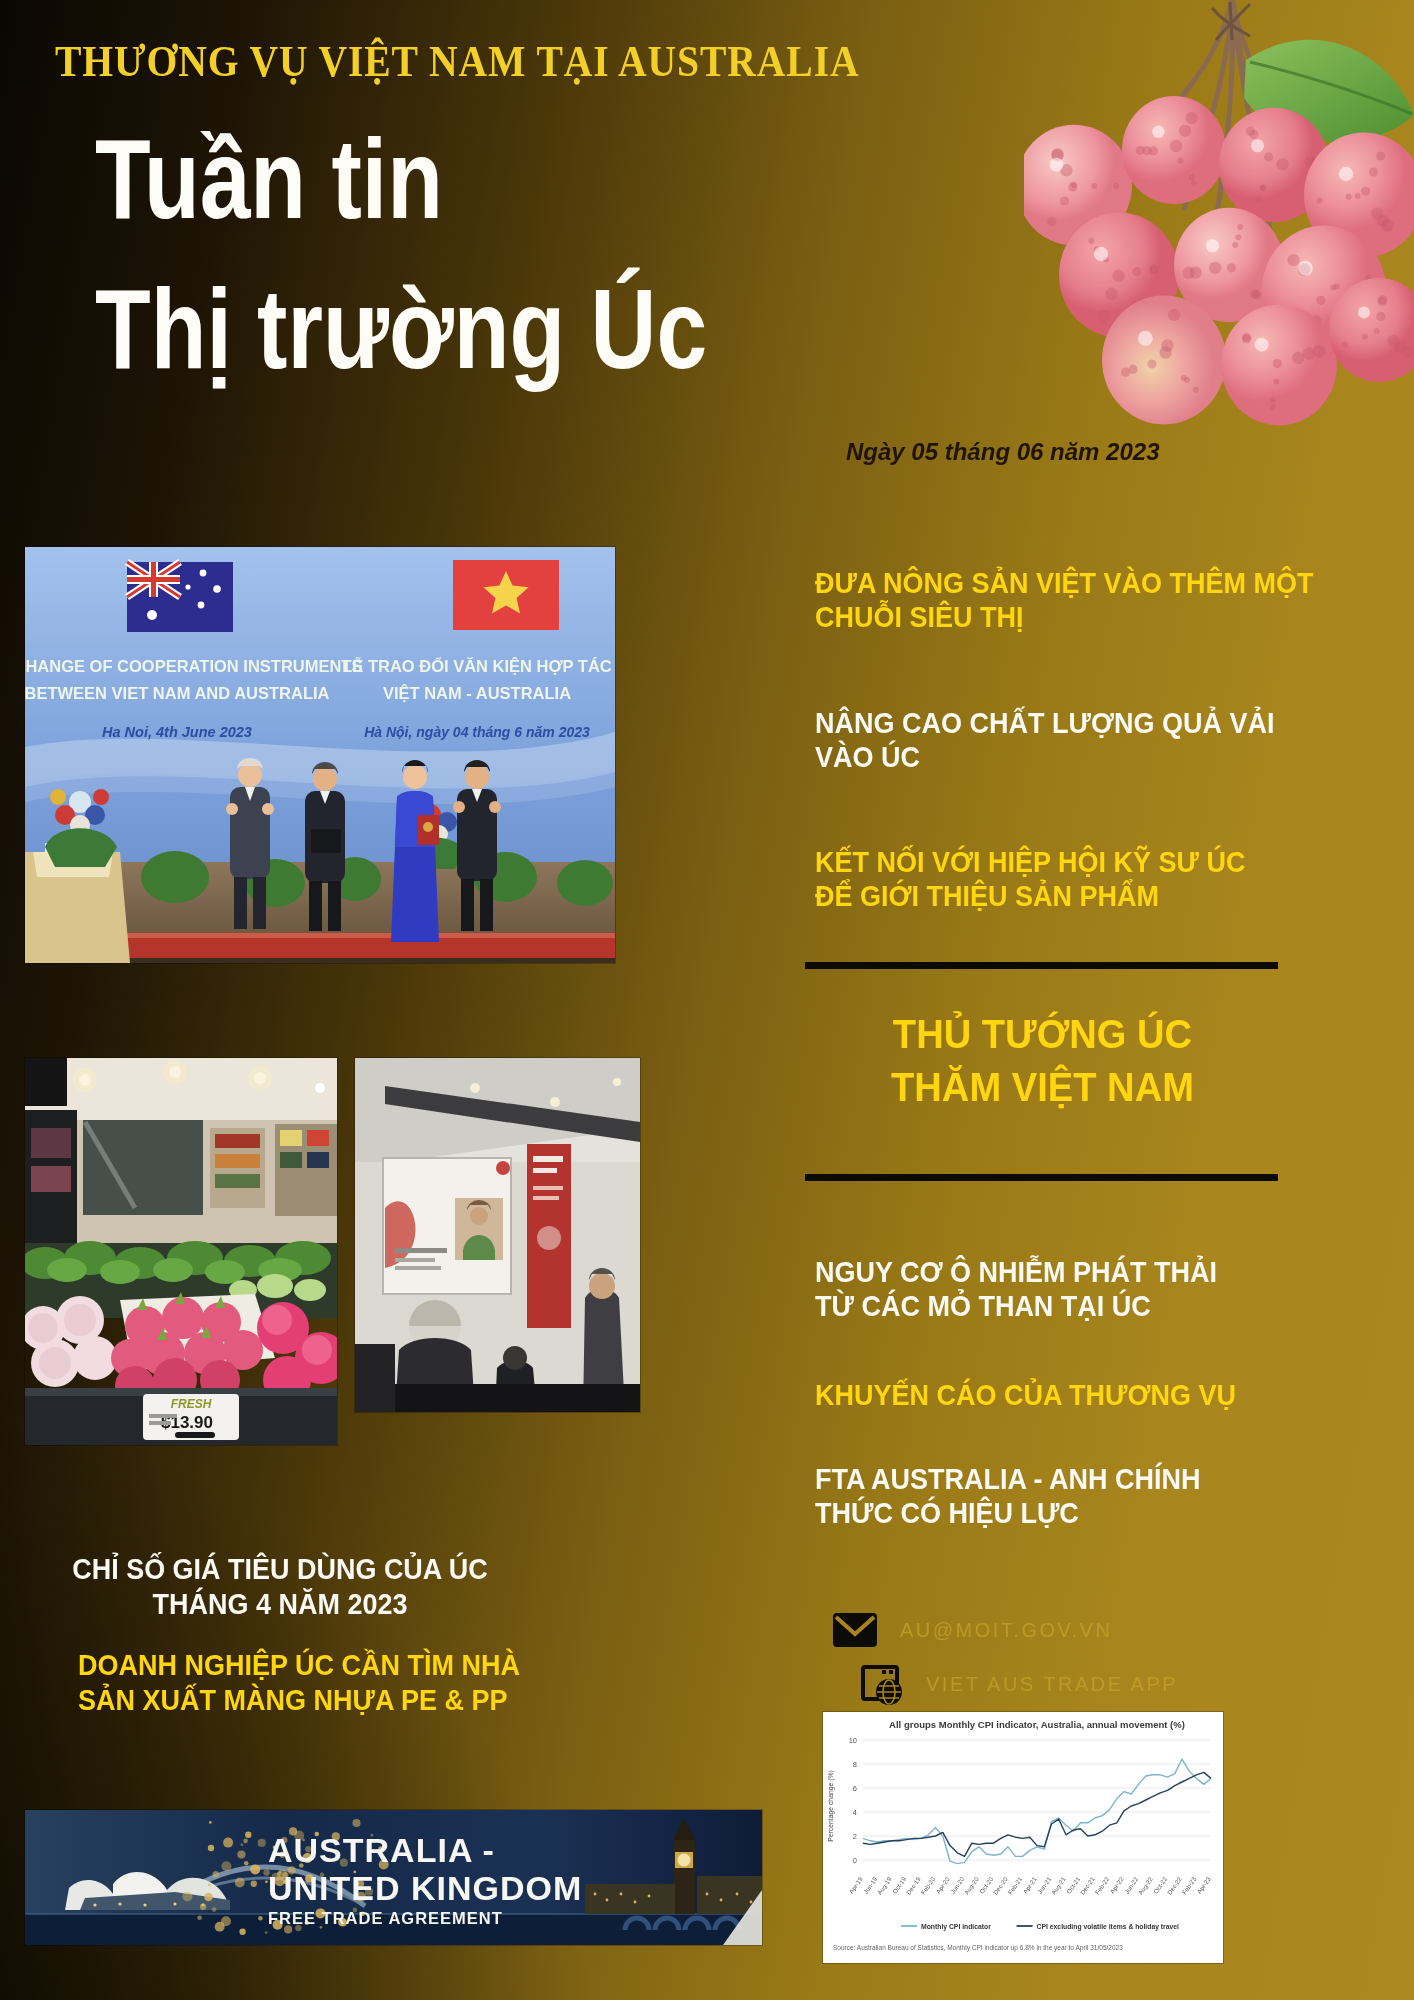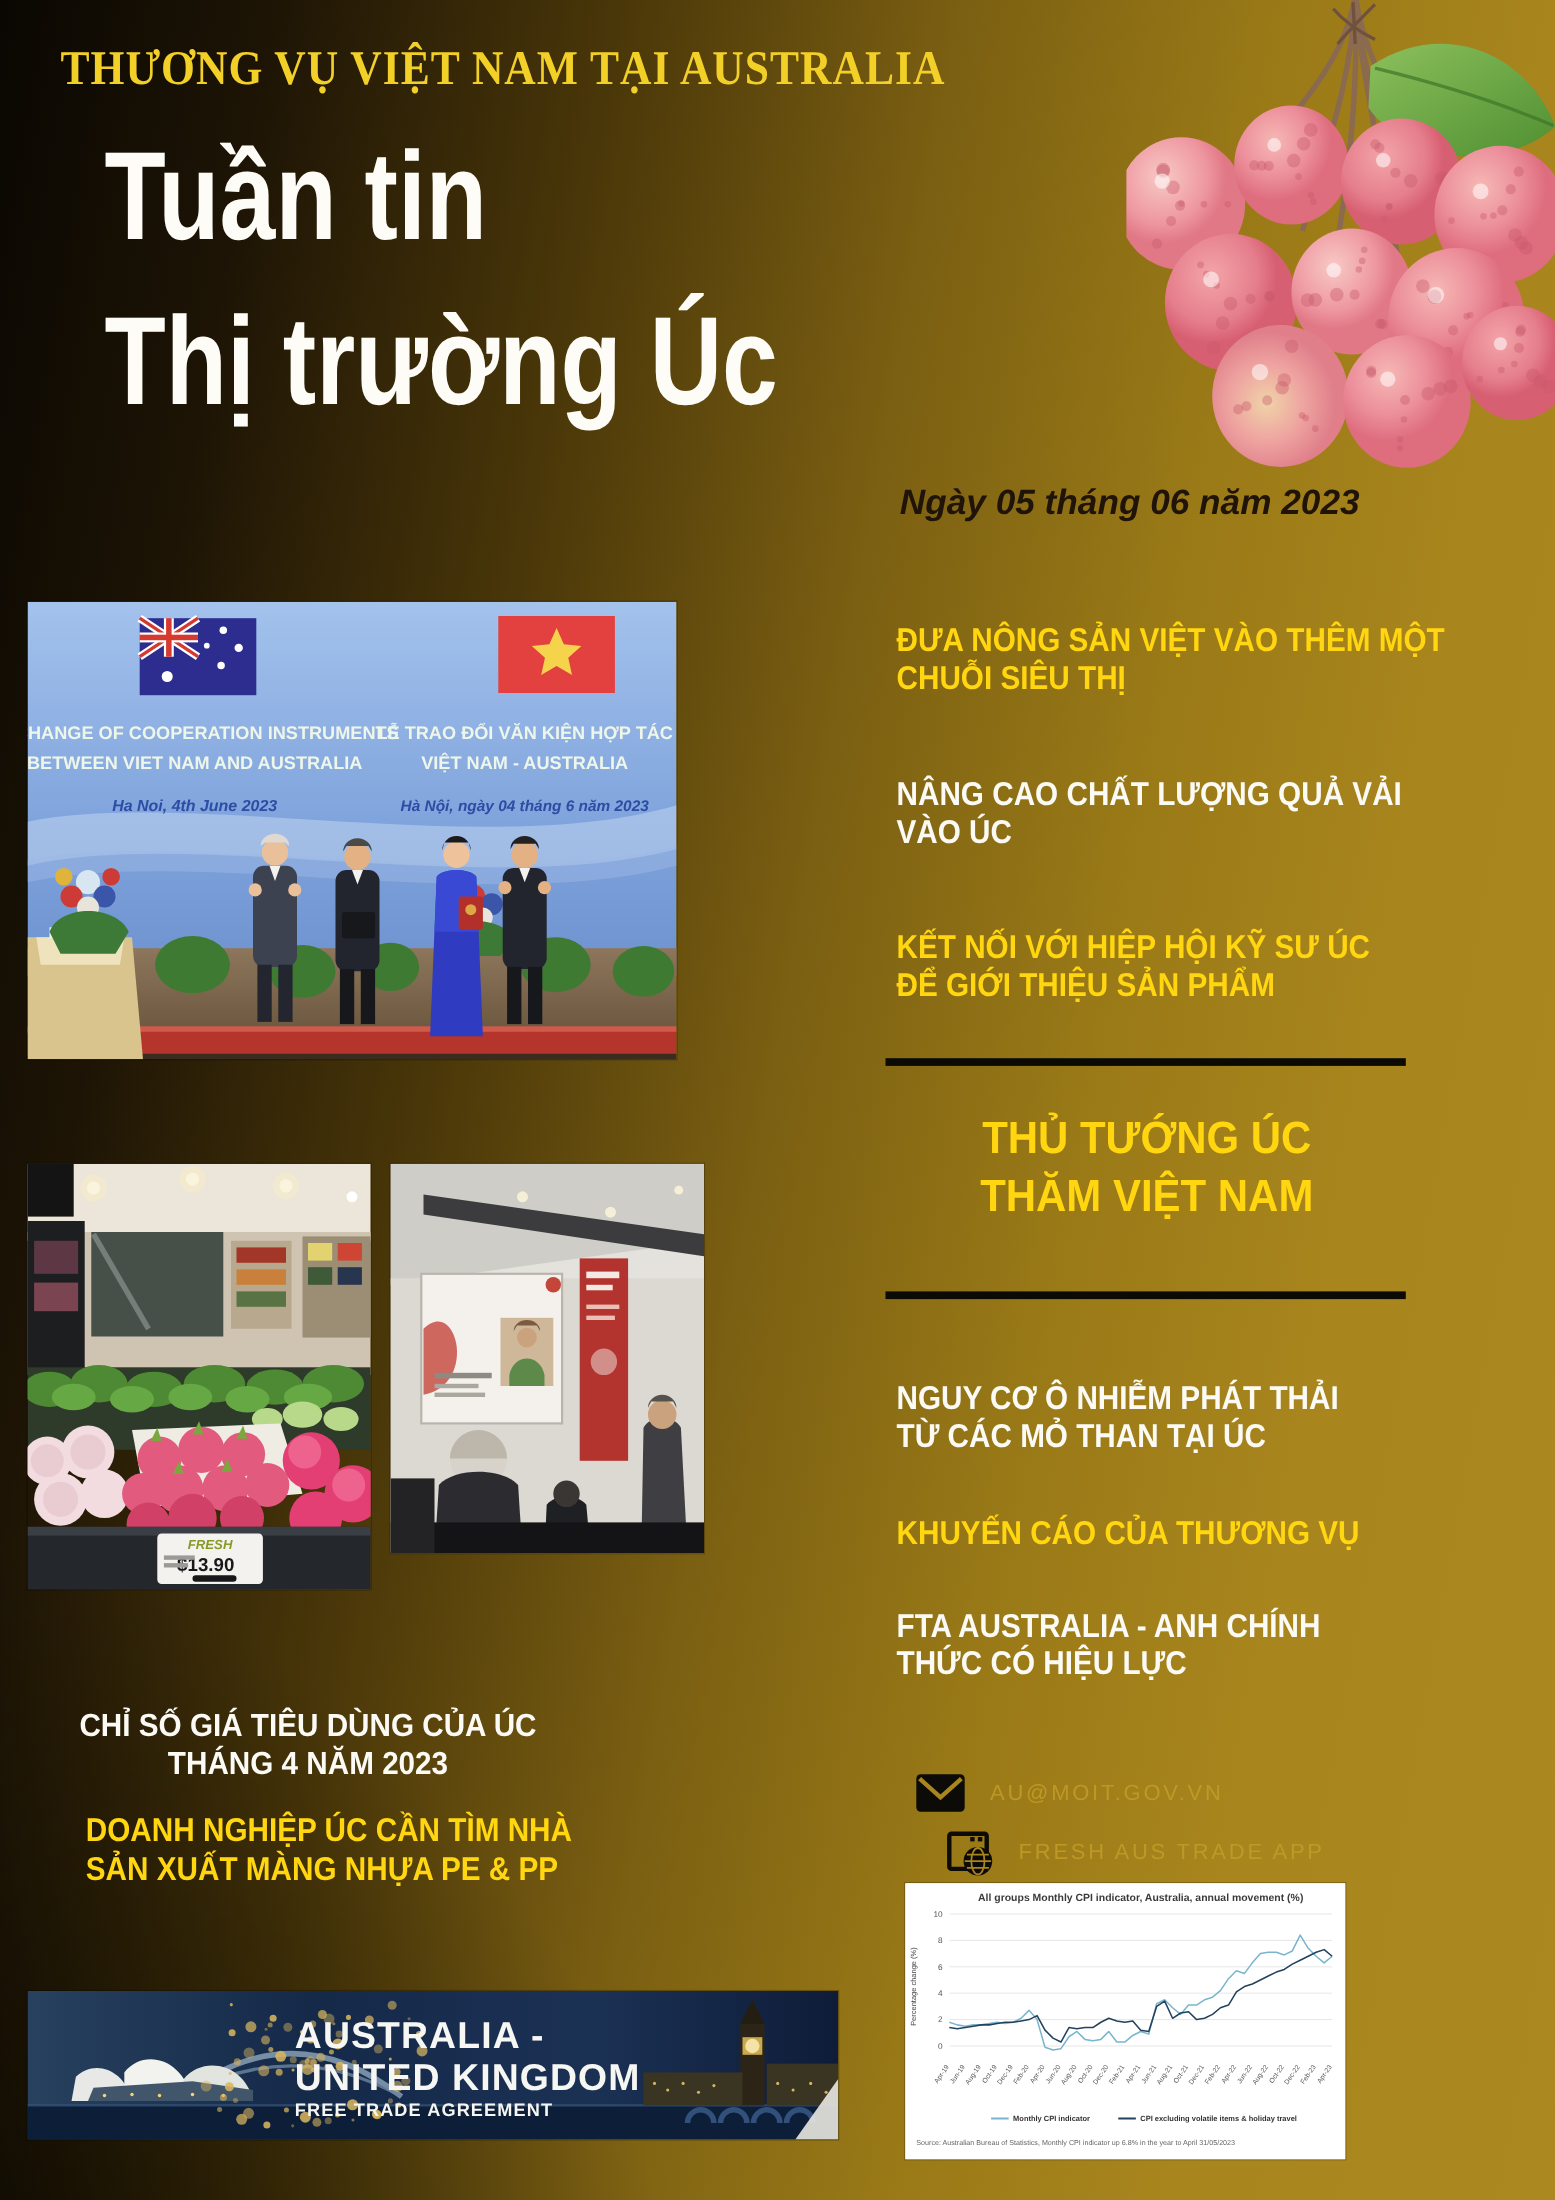--- a/index.html
+++ b/index.html
@@ -6,21 +6,21 @@
   .page{position:relative;width:1414px;height:2000px;overflow:hidden;margin:0 auto;
     font-family:"Liberation Sans",sans-serif;
     background:
       radial-gradient(120% 90% at -10% 110%, rgba(0,0,0,.85) 0%, rgba(0,0,0,0) 45%),
       linear-gradient(100deg,#0a0702 0%, #1d1405 14%, #4a3709 32%, #7c6012 50%, #9a7a17 66%, #a8851d 80%, #ab8920 100%);}
   .abs{position:absolute;}
   .org-title{left:55px;top:36px;color:#f2d028;font-family:"Liberation Serif",serif;font-weight:bold;
     font-size:44px;letter-spacing:1px;transform:scaleX(.9);transform-origin:left top;white-space:nowrap;}
   .main-title{left:95px;top:104px;color:#fdfcf6;font-weight:bold;font-size:114px;line-height:1.32;
     transform:scaleX(.8);transform-origin:left top;white-space:pre-line;}
-  .issue-date{left:818px;top:438px;color:#201409;font-weight:bold;font-style:italic;font-size:32px;white-space:nowrap;}
+  .issue-date{left:846px;top:438px;color:#201409;font-weight:bold;font-style:italic;font-size:24px;white-space:nowrap;}
   .app-banner{left:789px;top:487px;width:601px;height:46px;background:#e15b57;display:flex;align-items:center;justify-content:center;}
   .app-banner span{color:#fdf3f1;font-weight:bold;font-size:19.5px;transform:scaleX(.92);white-space:nowrap;}
   .headline{font-weight:bold;font-size:30px;line-height:1.13;white-space:pre-line;
     transform:scaleX(.9);transform-origin:left top;}
   .yellow{color:#ffd60f;} .white{color:#fbfaf4;}
   .divider{left:805px;width:473px;height:7px;background:#0c0a05;}
   .feature-title{left:805px;width:475px;text-align:center;color:#ffd60f;font-weight:bold;font-size:41px;
     line-height:1.3;white-space:pre-line;transform:scaleX(.93);transform-origin:center top;}
   .left-block-center{left:40px;width:480px;text-align:center;color:#fbfaf4;font-weight:bold;font-size:29px;
     line-height:1.22;white-space:pre-line;transform:scaleX(.93);transform-origin:center top;}
@@ -510,21 +510,21 @@
     <svg width="44" height="44" viewBox="0 0 44 44">
       <rect x="3" y="5" width="34" height="32" rx="2" fill="none" stroke="#0d0b07" stroke-width="4"></rect>
       <rect x="22" y="8" width="4" height="4" fill="#0d0b07"></rect>
         <rect x="29" y="8" width="4" height="4" fill="#0d0b07"></rect>
       <circle cx="29" cy="30" r="13" fill="#0d0b07"></circle>
       <g stroke="#a8851d" stroke-width="1.6" fill="none">
           <ellipse cx="29" cy="30" rx="6" ry="12"></ellipse>
           <path d="M17,30 h24 M19,24 h20 M19,36 h20"></path>
         </g>
     </svg>
-    <span class="contact-label">FRESH AUS TRADE APP</span>
+    <span class="contact-label">VIET AUS TRADE APP</span>
   </div>
 
   <svg class="abs photo" style="left:25px;top:1810px;width:737px;height:135px;" viewBox="0 0 737 135">
     <defs>
       <linearGradient id="nightg" x1="0" y1="0" x2="1" y2="0">
           <stop offset="0%" stop-color="#27415e"></stop>
           <stop offset="35%" stop-color="#152949"></stop>
           <stop offset="70%" stop-color="#1b3154"></stop>
           <stop offset="100%" stop-color="#0e1c38"></stop>
         </linearGradient>

